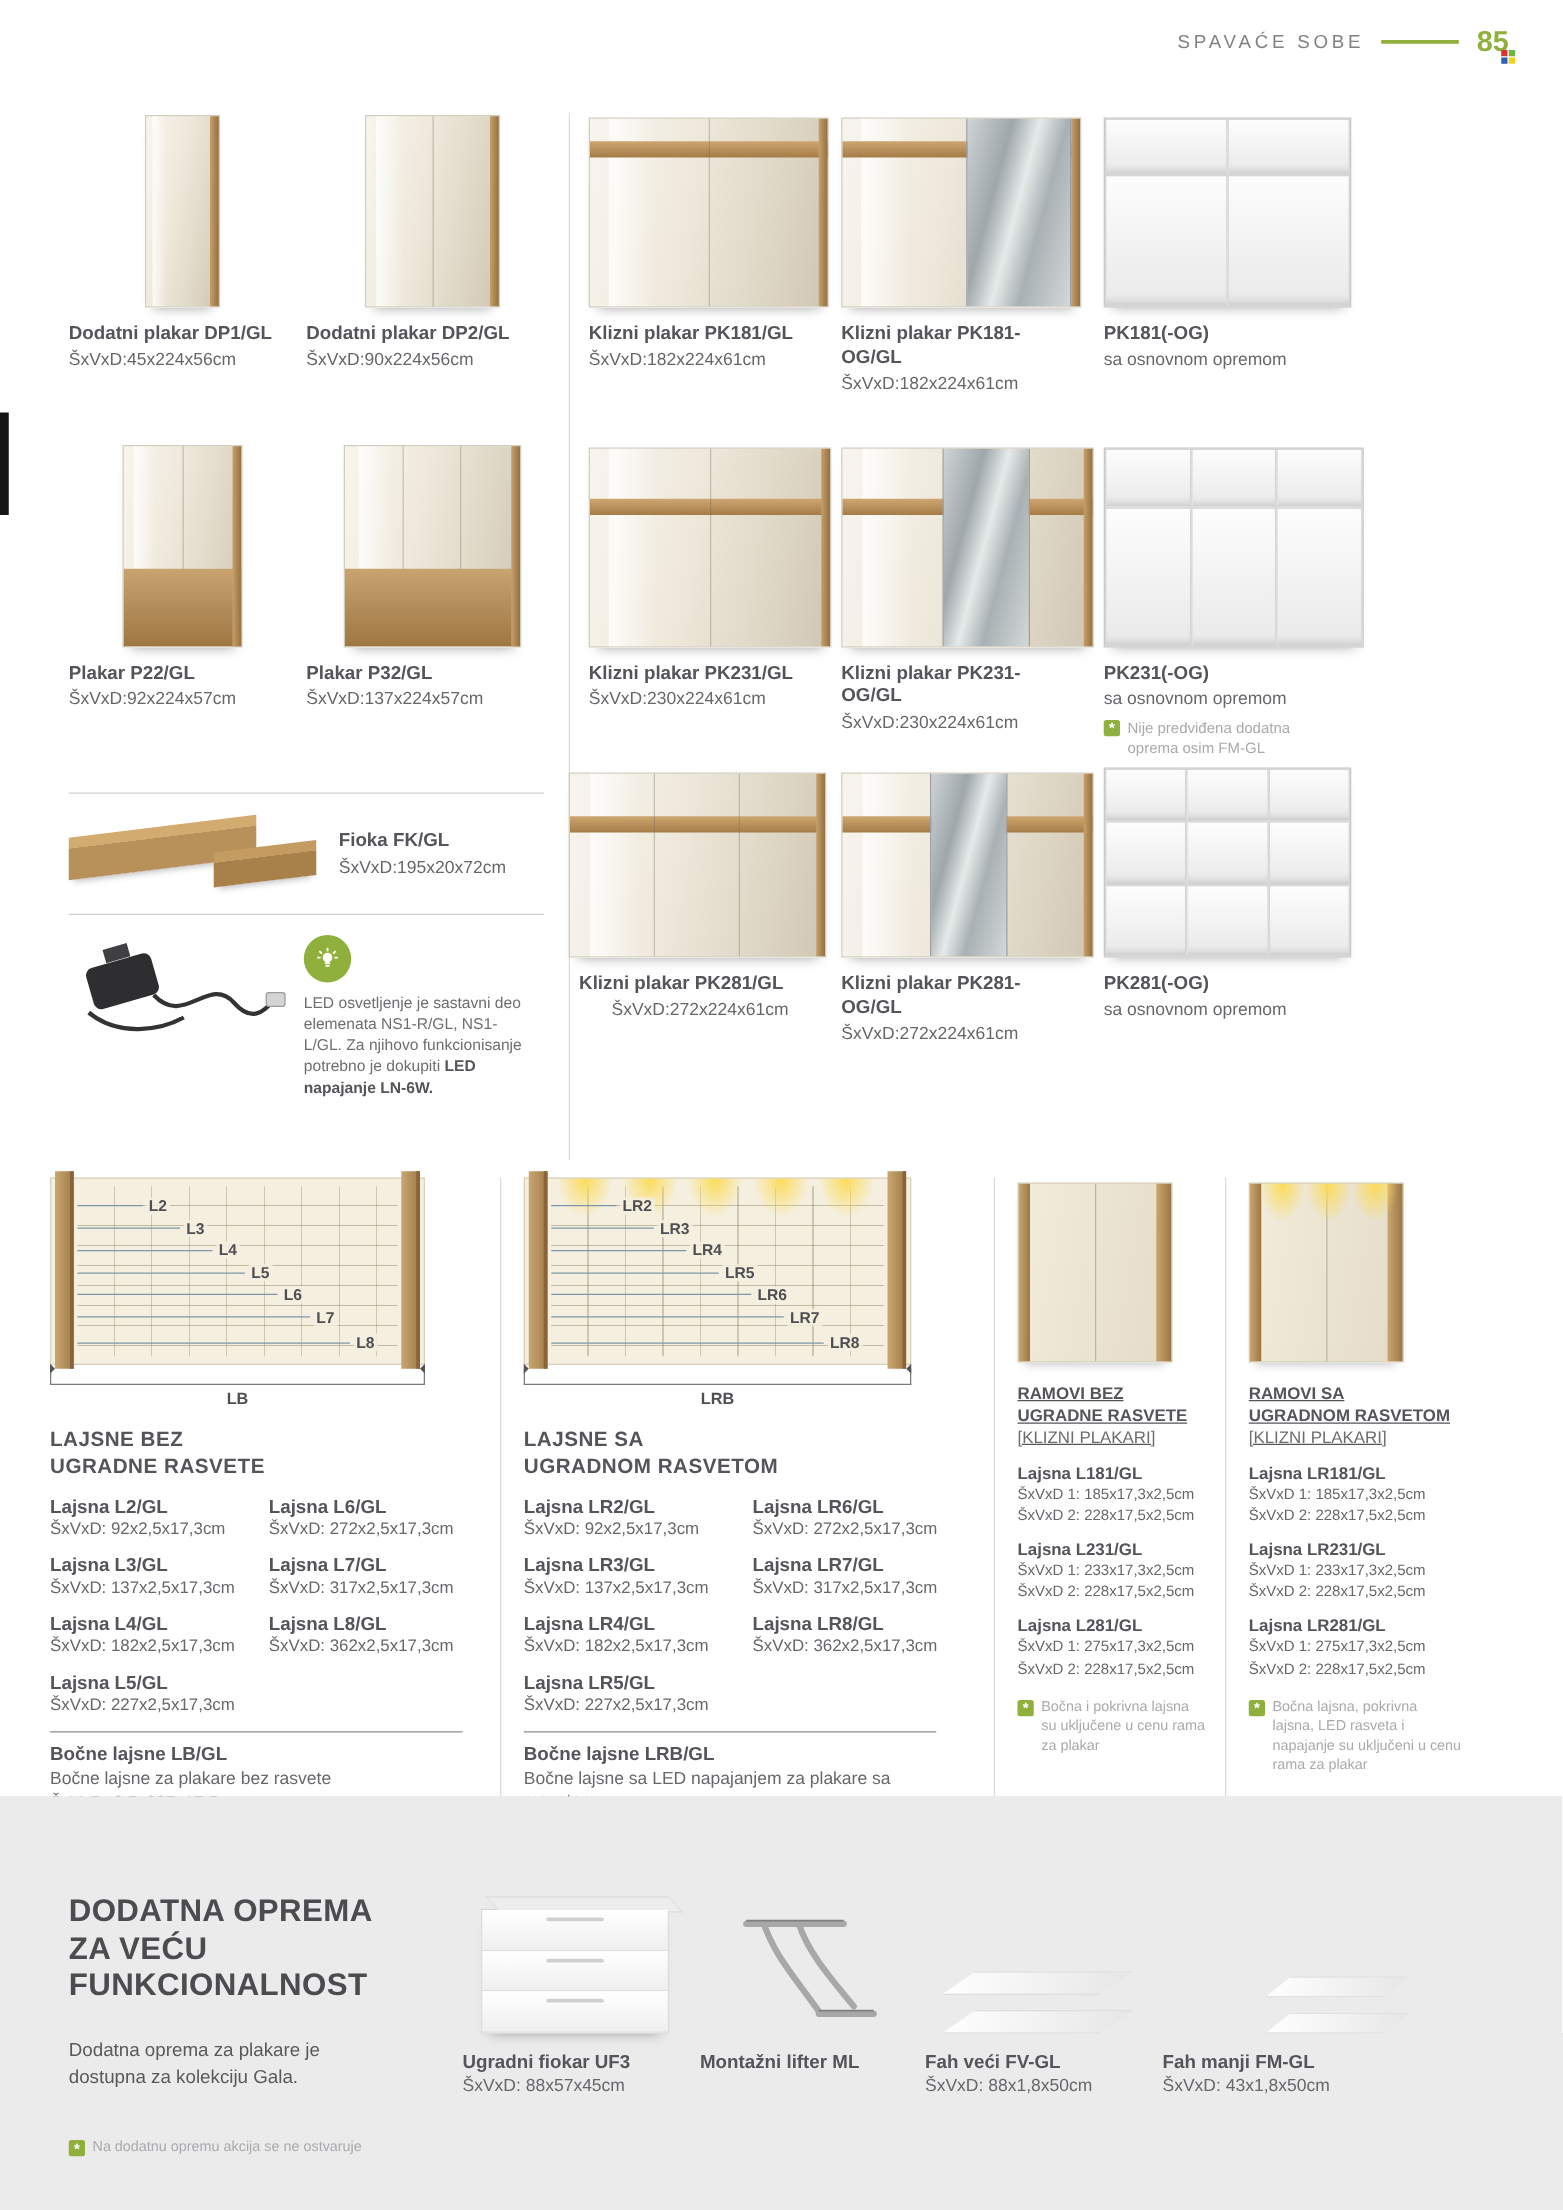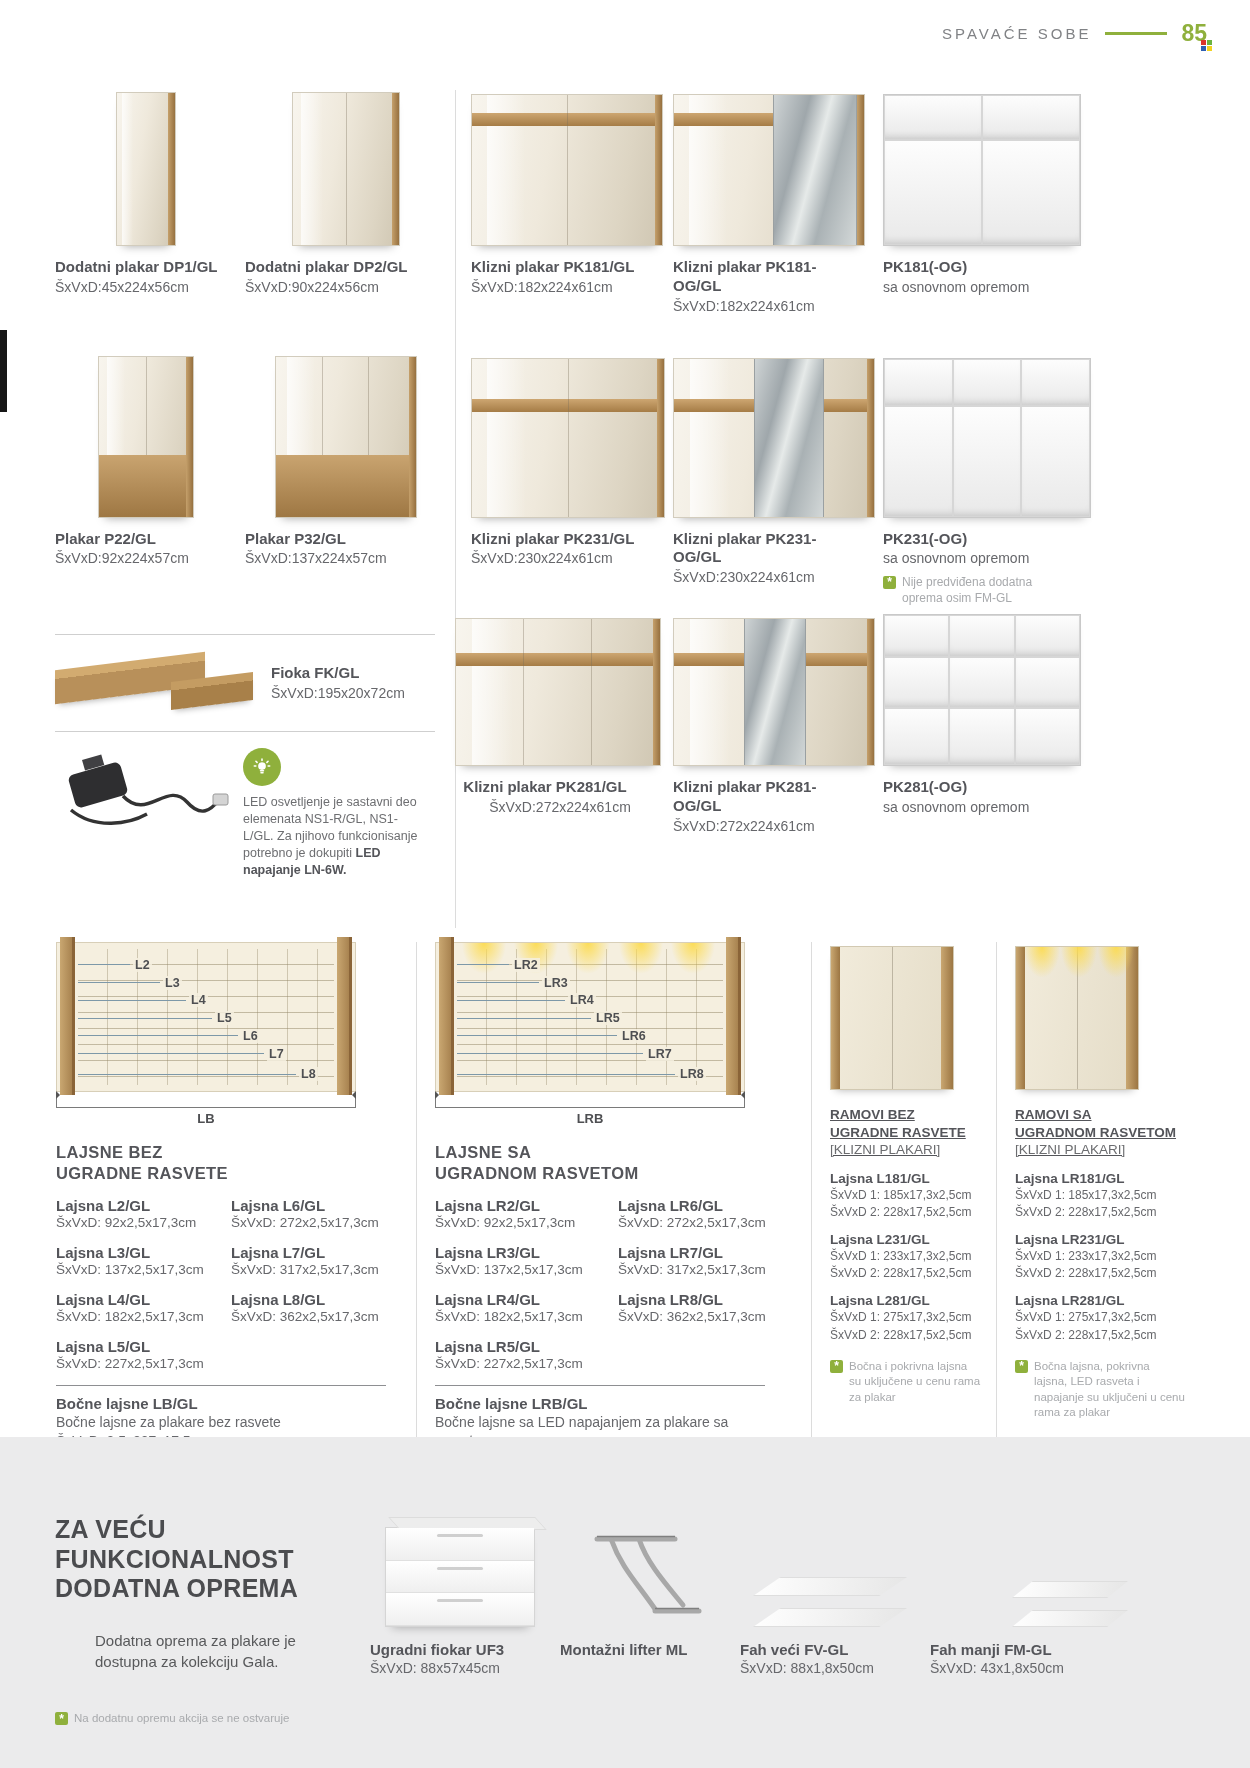--- a/index.html
+++ b/index.html
@@ -60,21 +60,21 @@
   .fk2{position:absolute;left:116px;top:28px;width:82px;height:28px;transform:skewY(-7deg);
        background:linear-gradient(180deg,#c49c62 0 30%,#a88049 30% 100%);box-shadow:0 5px 6px -4px rgba(0,0,0,.3);}
   .ledrow{display:flex;gap:10px;padding:16px 0 0;}
   .ledimg{flex:none;}
   .bulb{width:38px;height:38px;border-radius:50%;background:#8fb03c;display:flex;align-items:center;justify-content:center;flex:none;}
   .lednote{max-width:185px;}
   .ledtxt{font-size:12.5px;color:#6d6e71;line-height:1.35;margin-top:8px;}
   .ledtxt b{color:#54555a;}
 
   
-  .lajsne{position:absolute;left:56px;right:40px;top:942px;height:478px;display:grid;
+  .lajsne{position:absolute;left:40px;right:40px;top:942px;height:478px;display:grid;
           grid-template-columns:360px 395px 185px 1fr;}
   .lcol{padding-right:14px;}
   .lcol.b{border-left:1px solid #dcdcdc;padding-left:18px;}
   .ltitle{font-size:16.5px;font-weight:bold;color:#54555a;letter-spacing:.4px;line-height:1.25;margin-top:16px;}
   .litems{display:grid;grid-template-columns:1fr 1fr;gap:14px 4px;margin-top:14px;}
   .iname{font-size:15px;font-weight:bold;color:#54555a;}
   .idims{font-size:13.5px;color:#66676b;margin-top:1px;}
   .bocne{border-top:1px solid #8e8f92;margin-top:14px;padding-top:9px;max-width:330px;}
   .bocne .desc{font-size:14px;color:#66676b;line-height:1.3;margin-top:1px;}
 
@@ -108,21 +108,21 @@
          background:linear-gradient(100deg,#f2ecdc,#e4dcc7);border:1px solid #d2c9b2;
          box-shadow:0 6px 8px -6px rgba(0,0,0,.3);}
   .frame .fs{position:absolute;top:0;bottom:0;width:9px;background:linear-gradient(90deg,#c9a771,#9c7643);}
   .frame .fs.l{left:0;} .frame .fs.r{right:0;width:12px;}
   .frame .fsplit{position:absolute;top:0;bottom:0;left:50%;width:1px;background:rgba(120,110,90,.4);}
 
   
   .extras{position:absolute;left:0;right:0;top:1437px;bottom:0;background:#ebebec;}
   .ex-left{position:absolute;left:55px;top:78px;width:320px;}
   .ex-h{font-size:25px;font-weight:bold;color:#4b4c4f;line-height:1.18;letter-spacing:.3px;}
-  .ex-desc{font-size:15px;color:#58595b;line-height:1.45;margin-top:26px;max-width:235px;margin-left:40px;}
+  .ex-desc{font-size:15px;color:#58595b;line-height:1.45;margin-top:26px;max-width:235px;}
   .ex-note{display:flex;gap:6px;margin-top:38px;color:#a8aaad;font-size:11.5px;align-items:center;}
   .ex-products{position:absolute;left:370px;right:40px;top:28px;display:grid;
                grid-template-columns:180px 170px 180px 1fr;column-gap:10px;}
   .ex-p{display:flex;flex-direction:column;}
   .ex-img{height:162px;display:flex;align-items:flex-end;justify-content:center;}
   .ex-name{font-size:15px;font-weight:bold;color:#54555a;margin-top:14px;}
   .ex-dims{font-size:14px;color:#66676b;margin-top:2px;min-height:17px;}
 
   .uf3{position:relative;width:148px;height:98px;background:#fbfbfb;border:1px solid #d5d5d5;
        box-shadow:0 7px 9px -7px rgba(0,0,0,.3);display:grid;grid-template-rows:1fr 1fr 1fr;margin-top:14px;}
@@ -601,22 +601,22 @@
       <div class="rnote">
         <span class="abadge">*</span>
         <span>Bočna lajsna, pokrivna lajsna, LED rasveta i napajanje su uključeni u cenu rama za plakar</span>
       </div>
     </div>
   </section>
 
   <section class="extras">
     <div class="ex-left">
       <div class="ex-h">
+        <div>DODATNA OPREMA</div>
         <div>ZA VEĆU FUNKCIONALNOST</div>
-        <div>DODATNA OPREMA</div>
       </div>
       <div class="ex-desc">Dodatna oprema za plakare je dostupna za kolekciju Gala.</div>
       <div class="ex-note">
         <span class="abadge">*</span>
         <span>Na dodatnu opremu akcija se ne ostvaruje</span>
       </div>
     </div>
     <div class="ex-products">
       <div class="ex-p">
         <div class="ex-img">

